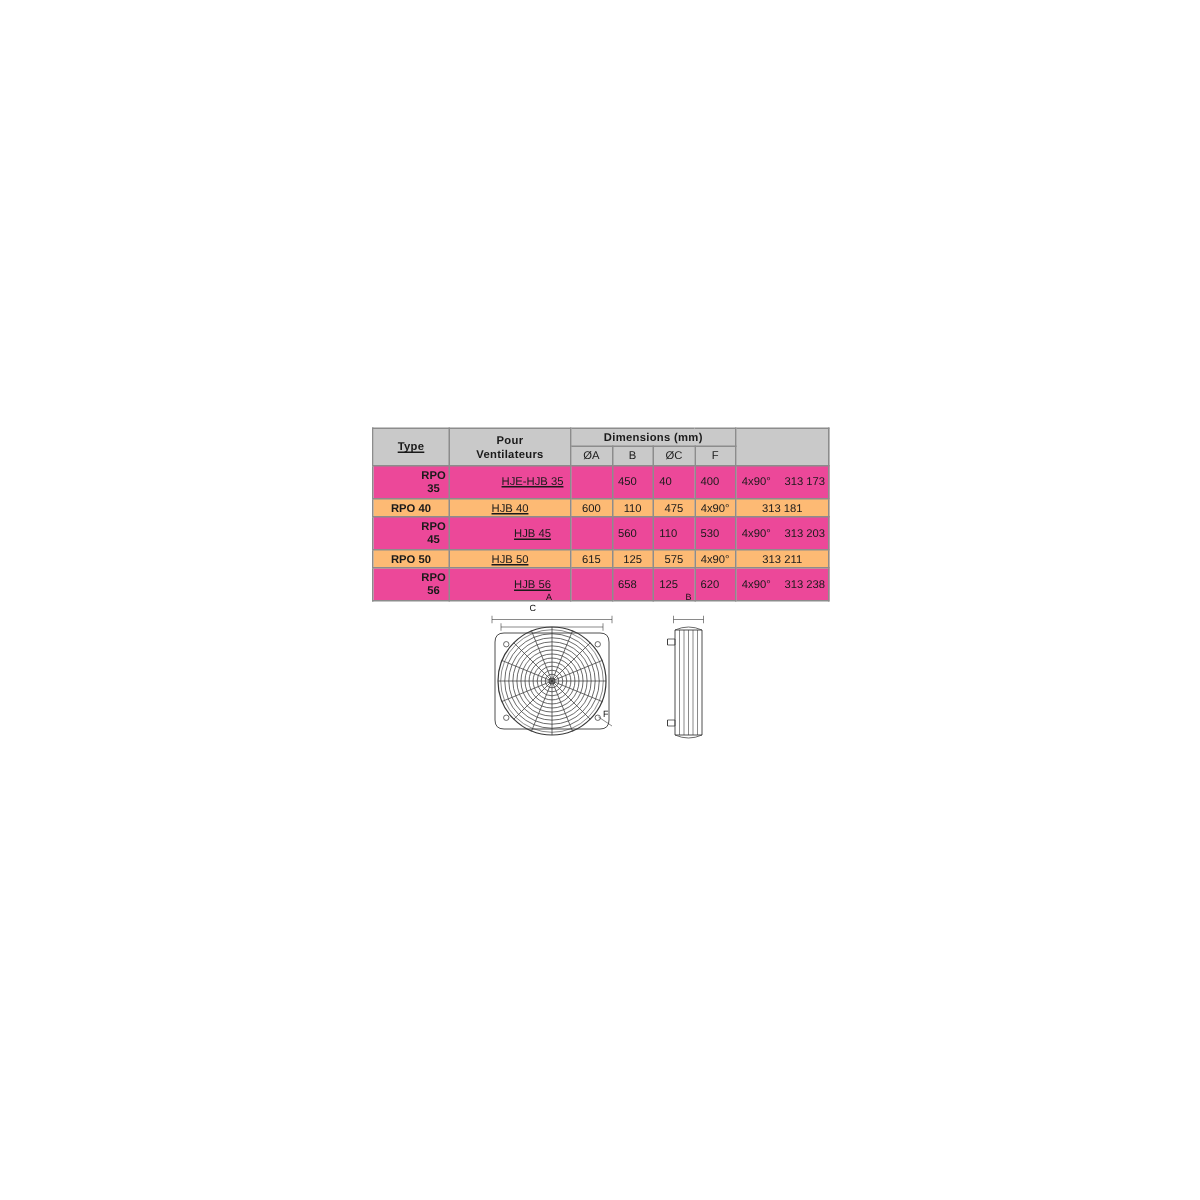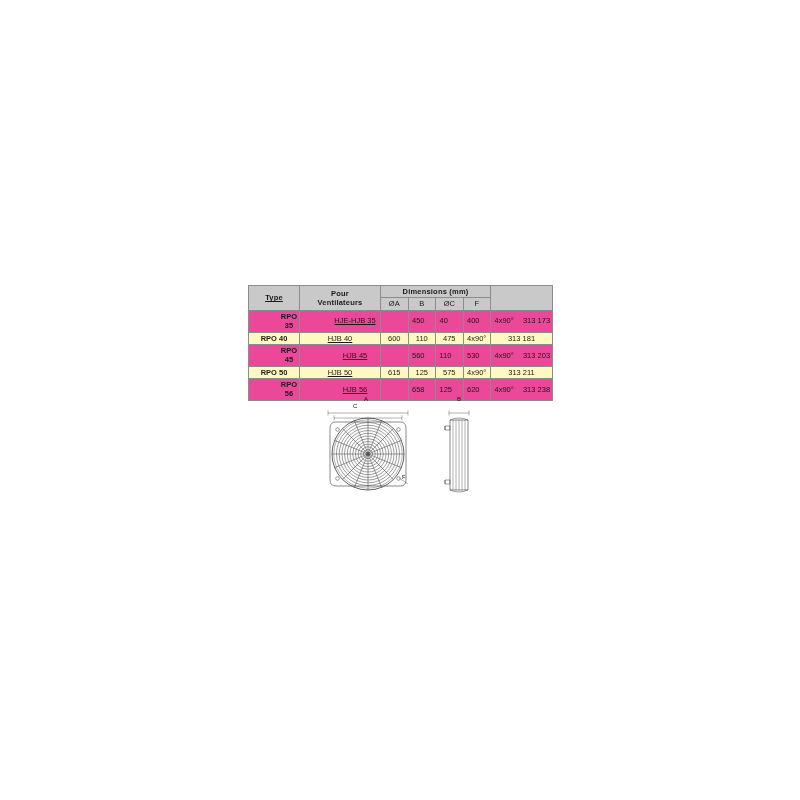--- a/index.html
+++ b/index.html
@@ -48,21 +48,21 @@
     font-weight: bold;
     font-size: 7.5px;
     letter-spacing: .2px;
   }
   .hdr-row2 th {
     background: #c9c9c9;
     font-weight: normal;
     font-size: 7px;
   }
   tr.row-odd td { background: #ec4899; padding-left: 31px; }
-  tr.row-even td { background: #fef9c3; }
+  tr.row-even td { background: #fdba74; }
   td.type-cell { font-weight: bold; font-size: 7.5px; }
   td.ref-cell { font-weight: normal; font-size: 7.5px; }
   td.fan-cell { font-size: 7.5px; text-decoration: underline; }
 
   .col-type  { width: 48px; text-decoration: underline; }
   .col-fan   { width: 78px; }
   .col-a     { width: 30px; }
   .col-b     { width: 26px; }
   .col-c     { width: 30px; }
   .col-f     { width: 34px; }

